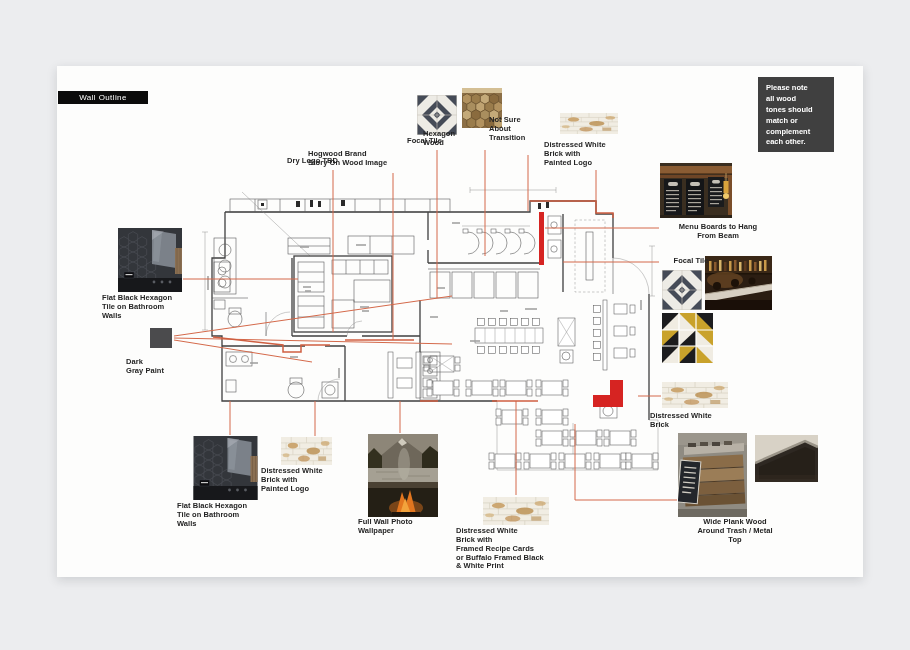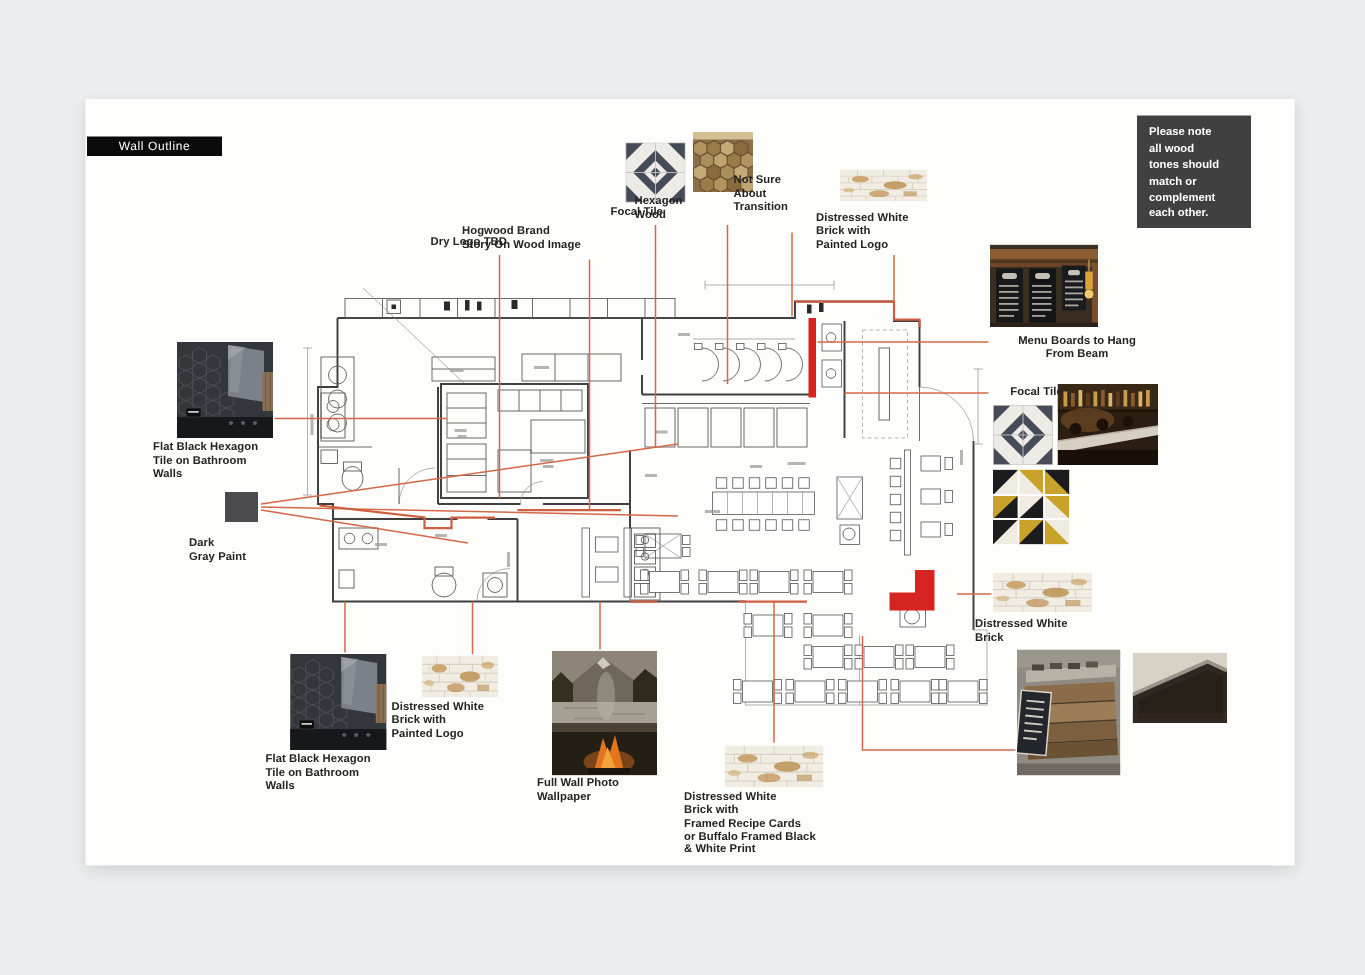--- a/index.html
+++ b/index.html
@@ -536,20 +536,23 @@
 About
 Transition</div>
   <div class="lbl" style="left:487px;top:75px;width:90px">Distressed White
 Brick with
 Painted Logo</div>
   <div class="lbl left" style="left:605px;top:157px;width:112px">Menu Boards to Hang
 From Beam</div>
   <div class="lbl left" style="left:604px;top:191px;width:60px">Focal Tile</div>
   <div class="lbl" style="left:593px;top:346px;width:90px">Distressed White
 Brick</div>
+  <div class="lbl left" style="left:624px;top:452px;width:108px">Wide Plank Wood
+Around Trash / Metal
+Top</div>
   <div class="lbl" style="left:45px;top:228px;width:96px">Flat Black Hexagon
 Tile on Bathroom
 Walls</div>
   <div class="lbl" style="left:69px;top:292px;width:70px">Dark
 Gray Paint</div>
   <div class="lbl" style="left:120px;top:436px;width:96px">Flat Black Hexagon
 Tile on Bathroom
 Walls</div>
   <div class="lbl" style="left:204px;top:401px;width:90px">Distressed White
 Brick with

